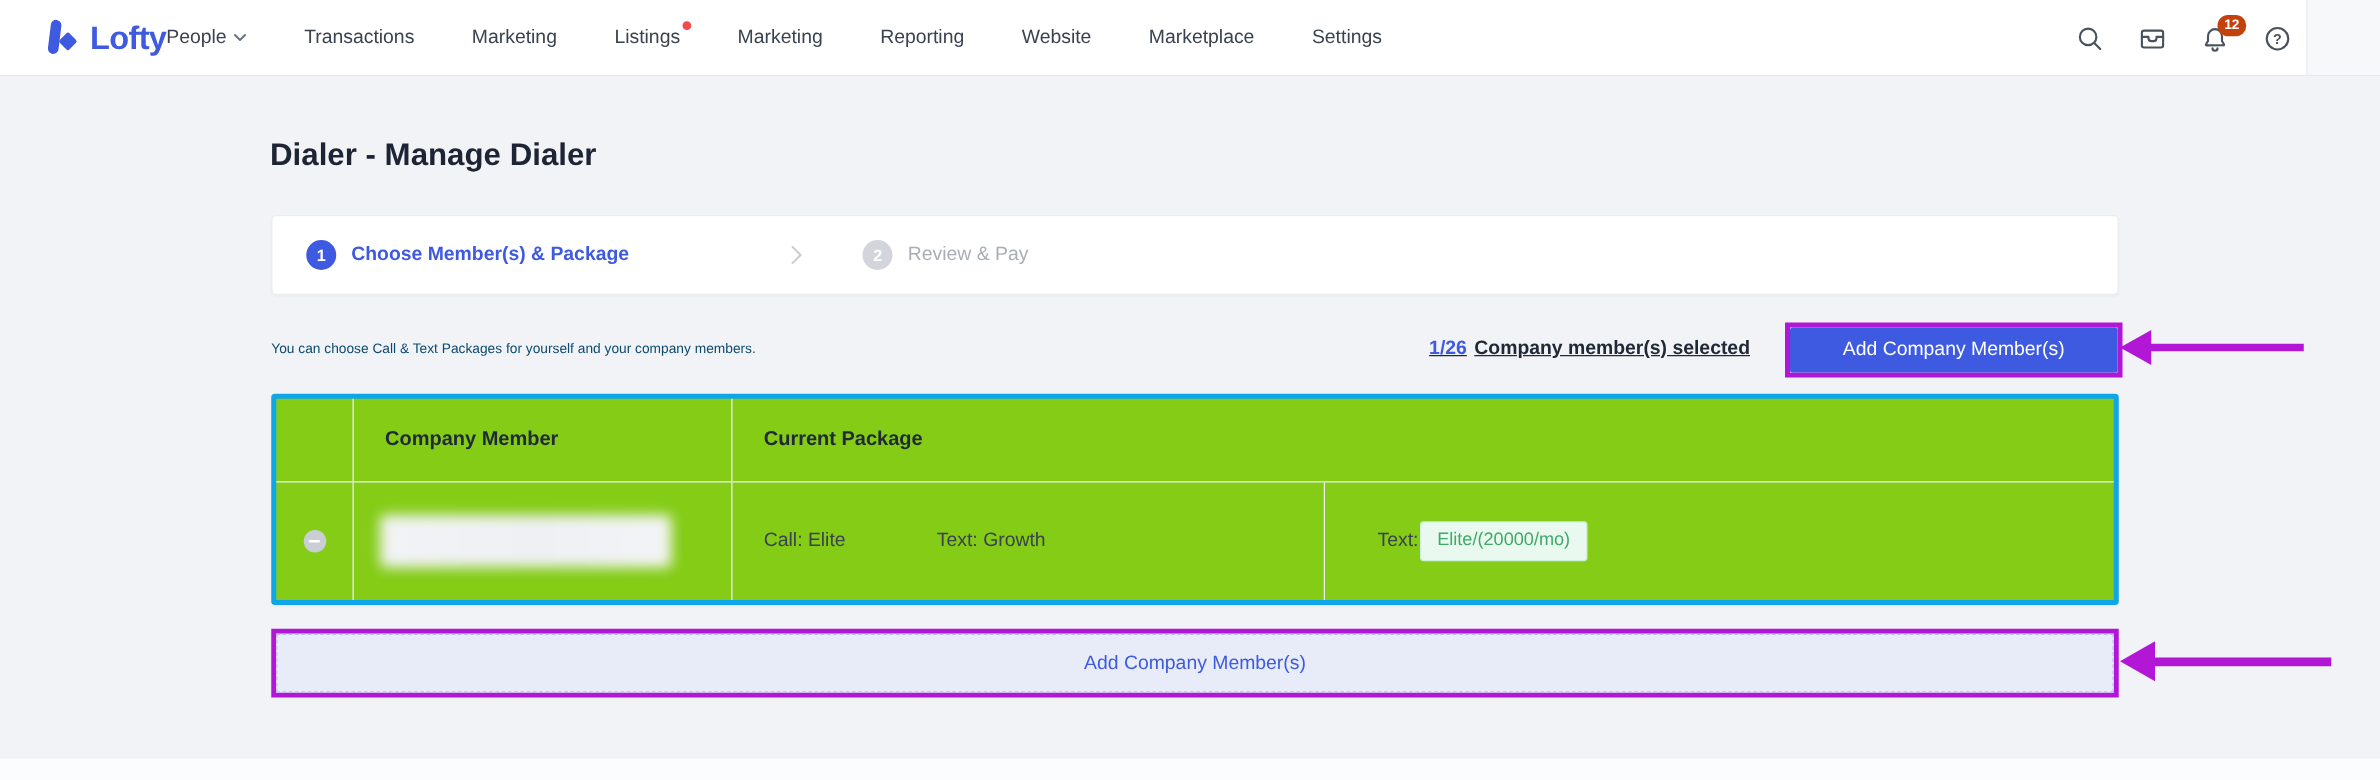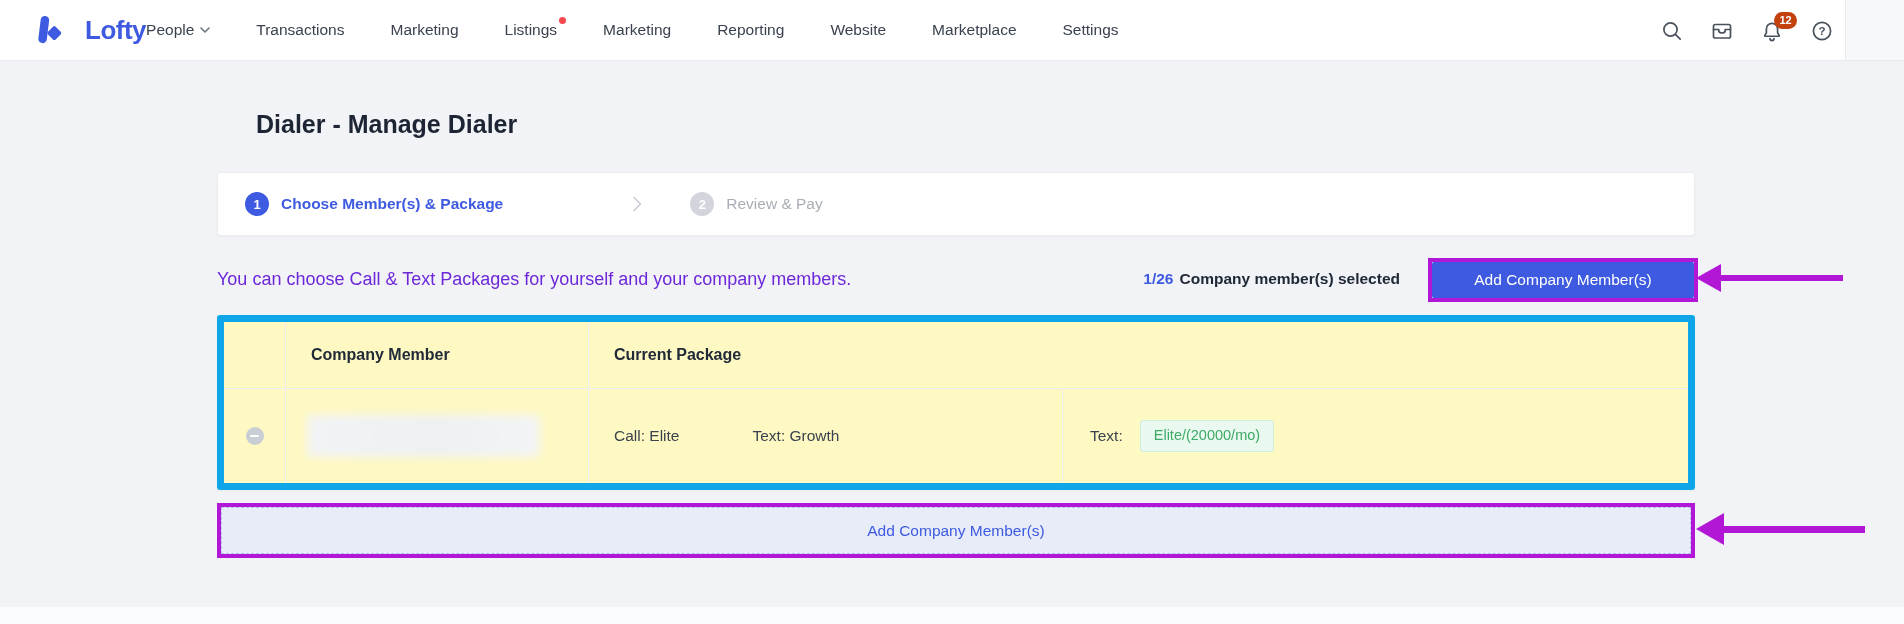--- a/index.html
+++ b/index.html
@@ -3,81 +3,81 @@
 <meta charset="utf-8">
 <style>
   * { margin:0; padding:0; box-sizing:border-box; }
   html,body { width:1904px; height:624px; }
   body { font-family:"Liberation Sans", sans-serif; background:#f2f3f6; }
   .screen { position:relative; width:1904px; height:624px; overflow:hidden; background:#f2f3f6; }
 
   
   .header { position:absolute; left:0; top:0; width:1904px; height:61px; background:#ffffff;
             border-bottom:1px solid #e8e9ed; display:flex; align-items:center; z-index:5; }
-  .logo { display:flex; align-items:center; gap:20px; margin-left:31px; cursor:pointer; }
+  .logo { display:flex; align-items:center; gap:7px; margin-left:31px; cursor:pointer; }
   .logo-text { font-size:26px; font-weight:700; color:#3d5ae0; letter-spacing:-0.5px; }
   .nav { display:flex; align-items:center; gap:46px; }
   .nav-item { position:relative; display:flex; align-items:center; gap:6px; font-size:15.5px;
               color:#39424e; cursor:pointer; white-space:nowrap; }
   .nav-dot { position:absolute; top:-4px; right:-9px; width:7px; height:7px; border-radius:50%;
              background:#f5484d; }
   .hdr-icons { position:absolute; right:70px; top:0; height:61px; display:flex; align-items:center; gap:26px; }
   .hicon { position:relative; width:24px; height:24px; cursor:pointer; }
   .badge { position:absolute; top:-7px; right:-13px; min-width:23px; height:17px; padding:0 5px;
            background:#c2410c; color:#fff; font-size:11px; font-weight:700; border-radius:9px;
            display:flex; align-items:center; justify-content:center; }
   .hdr-strip { position:absolute; right:0; top:0; width:59px; height:60px; background:#f7f8fa;
                border-left:1px solid #eaebee; }
 
   
-  .page-title { position:absolute; left:216px; top:110px; font-size:25px; font-weight:700; color:#1d2433;margin-left:40px; }
+  .page-title { position:absolute; left:216px; top:110px; font-size:25px; font-weight:700; color:#1d2433; }
 
   .stepper { position:absolute; left:217px; top:172px; width:1478px; height:64px; background:#fff;
              border:1px solid #ebedf0; border-radius:4px; box-shadow:0 1px 2px rgba(20,30,60,0.03);
              display:flex; align-items:center; padding-left:27px; }
   .step { display:flex; align-items:center; gap:12px; }
   .step-circle { width:24px; height:24px; border-radius:50%; color:#fff; font-size:13px; font-weight:700;
                  display:flex; align-items:center; justify-content:center; }
   .step.active .step-circle { background:#3d5ae0; }
   .step.upcoming .step-circle { background:#d2d5db; }
   .step.active .step-label { color:#3d5ae0; font-weight:700; font-size:15.5px; }
   .step.upcoming .step-label { color:#a9aeb6; font-size:15.5px; }
   .step-sep { margin:0 48px 0 130px; display:flex; align-items:center; }
 
   .desc-row { position:absolute; left:0; top:256px; width:1904px; height:46px; }
   .desc-text { position:absolute; left:217px; top:0; height:46px; display:flex; align-items:center;
-               font-size:18px; color:#6d28d9; }
+               font-size:11px; color:#0c4a6e; }
   .sel-text { position:absolute; right:504px; top:0; height:46px; display:flex; align-items:center; gap:6px;
-              font-size:15.5px; font-weight:700; color:#202938; white-space:nowrap; }
+              font-size:15.5px; font-weight:700; color:#202938; white-space:nowrap;text-decoration:underline; }
   .sel-count { color:#3d5ae0; }
 
   .hl-box-top { position:absolute; left:1428px; top:258px; width:270px; height:44px;
                 border:4px solid #b217d6; }
   .btn-primary { width:100%; height:100%; background:#3d5ae0; color:#fff; font-size:15.5px;
                  font-family:"Liberation Sans", sans-serif;
                  border:none; border-radius:2px; cursor:pointer; }
 
   
-  .pkg-table { position:absolute; left:217px; top:315px; width:1478px; background:#fef9c3;
-               border:7px solid #0ea5e9; border-radius:3px; box-shadow:0 1px 2px rgba(20,30,60,0.03); }
+  .pkg-table { position:absolute; left:217px; top:315px; width:1478px; background:#84cc16;
+               border:4px solid #0ea5e9; border-radius:3px; box-shadow:0 1px 2px rgba(20,30,60,0.03); }
   .t-row { display:grid; grid-template-columns:61px 303px 474px 1fr; }
   .t-head { height:67px; border-bottom:1px solid #edeef2; }
   .t-body { height:94px; }
   .t-cell { display:flex; align-items:center; padding-left:25px; border-left:1px solid #edeef2;
             font-size:15.5px; color:#39424e; }
   .t-cell:first-child { border-left:none; padding-left:0; justify-content:center; }
   .t-head .t-cell { font-size:16px; font-weight:700; color:#212a38; }
   .minus-icon { width:18px; height:18px; border-radius:50%; background:#c9ced5; position:relative; cursor:pointer; }
   .minus-icon::after { content:""; position:absolute; left:4.5px; top:7.8px; width:9px; height:2.6px;
                        border-radius:1.3px; background:#fff; }
   .blur-blob { width:233px; height:42px; margin-left:-4px; border-radius:4px;
                background:linear-gradient(90deg,#f2f3f6,#eef0f4 55%,#f3f4f7); filter:blur(5px); }
   .cell-call { display:flex; align-items:center; }
   .cell-call .txt2 { margin-left:73px; }
-  .cell-avail { display:flex; align-items:center; gap:17px; padding-left:27px; }
+  .cell-avail { display:flex; align-items:center; gap:1px; padding-left:42px; }
   .green-badge { background:#e9f9ef; border:1px solid #cdeeda; color:#3fa968; font-size:14.5px;
                  border-radius:3px; padding:6px 13px; line-height:1.2; }
 
   
   .hl-box-bottom { position:absolute; left:217px; top:503px; width:1478px; height:55px;
                    border:4px solid #b217d6; }
   .btn-ghost { width:100%; height:100%; background:#e8ecf9; border:1px dashed #b4bfef;
                color:#3d5ae0; font-size:15.5px; font-family:"Liberation Sans", sans-serif;
                display:flex; align-items:center; justify-content:center; cursor:pointer; }
 

